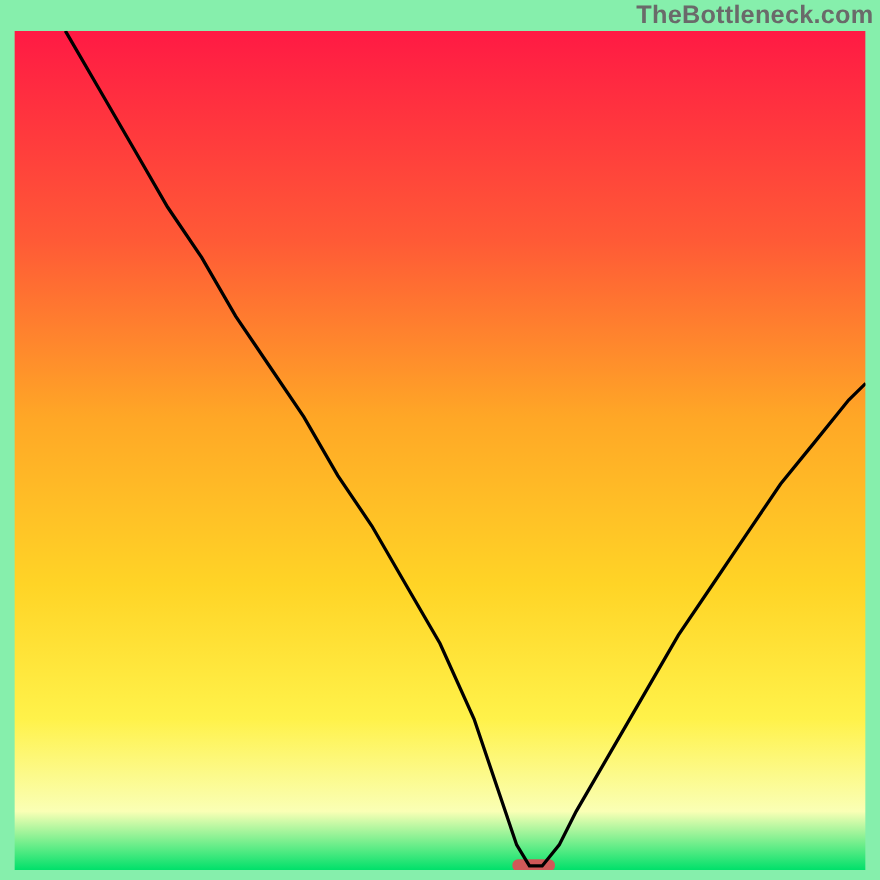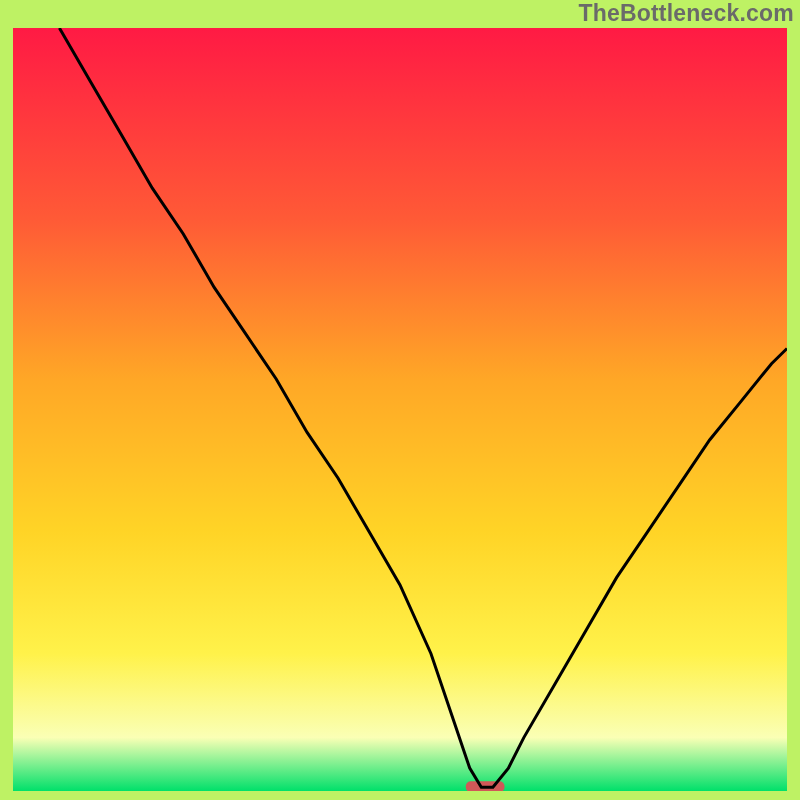--- a/index.html
+++ b/index.html
@@ -7,21 +7,21 @@
     padding: 0;
     width: 800px;
     height: 800px;
     background: #000;
     font-family: Arial, Helvetica, sans-serif;
   }
   .frame {
     position: relative;
     width: 800px;
     height: 800px;
-    background: #bef264;
+    background: #86efac;
   }
   .watermark {
     position: absolute;
     top: 0;
     right: 6px;
     font-size: 23px;
     font-weight: 600;
     color: #6a6a6a;
     letter-spacing: 0.2px;
     z-index: 50;

